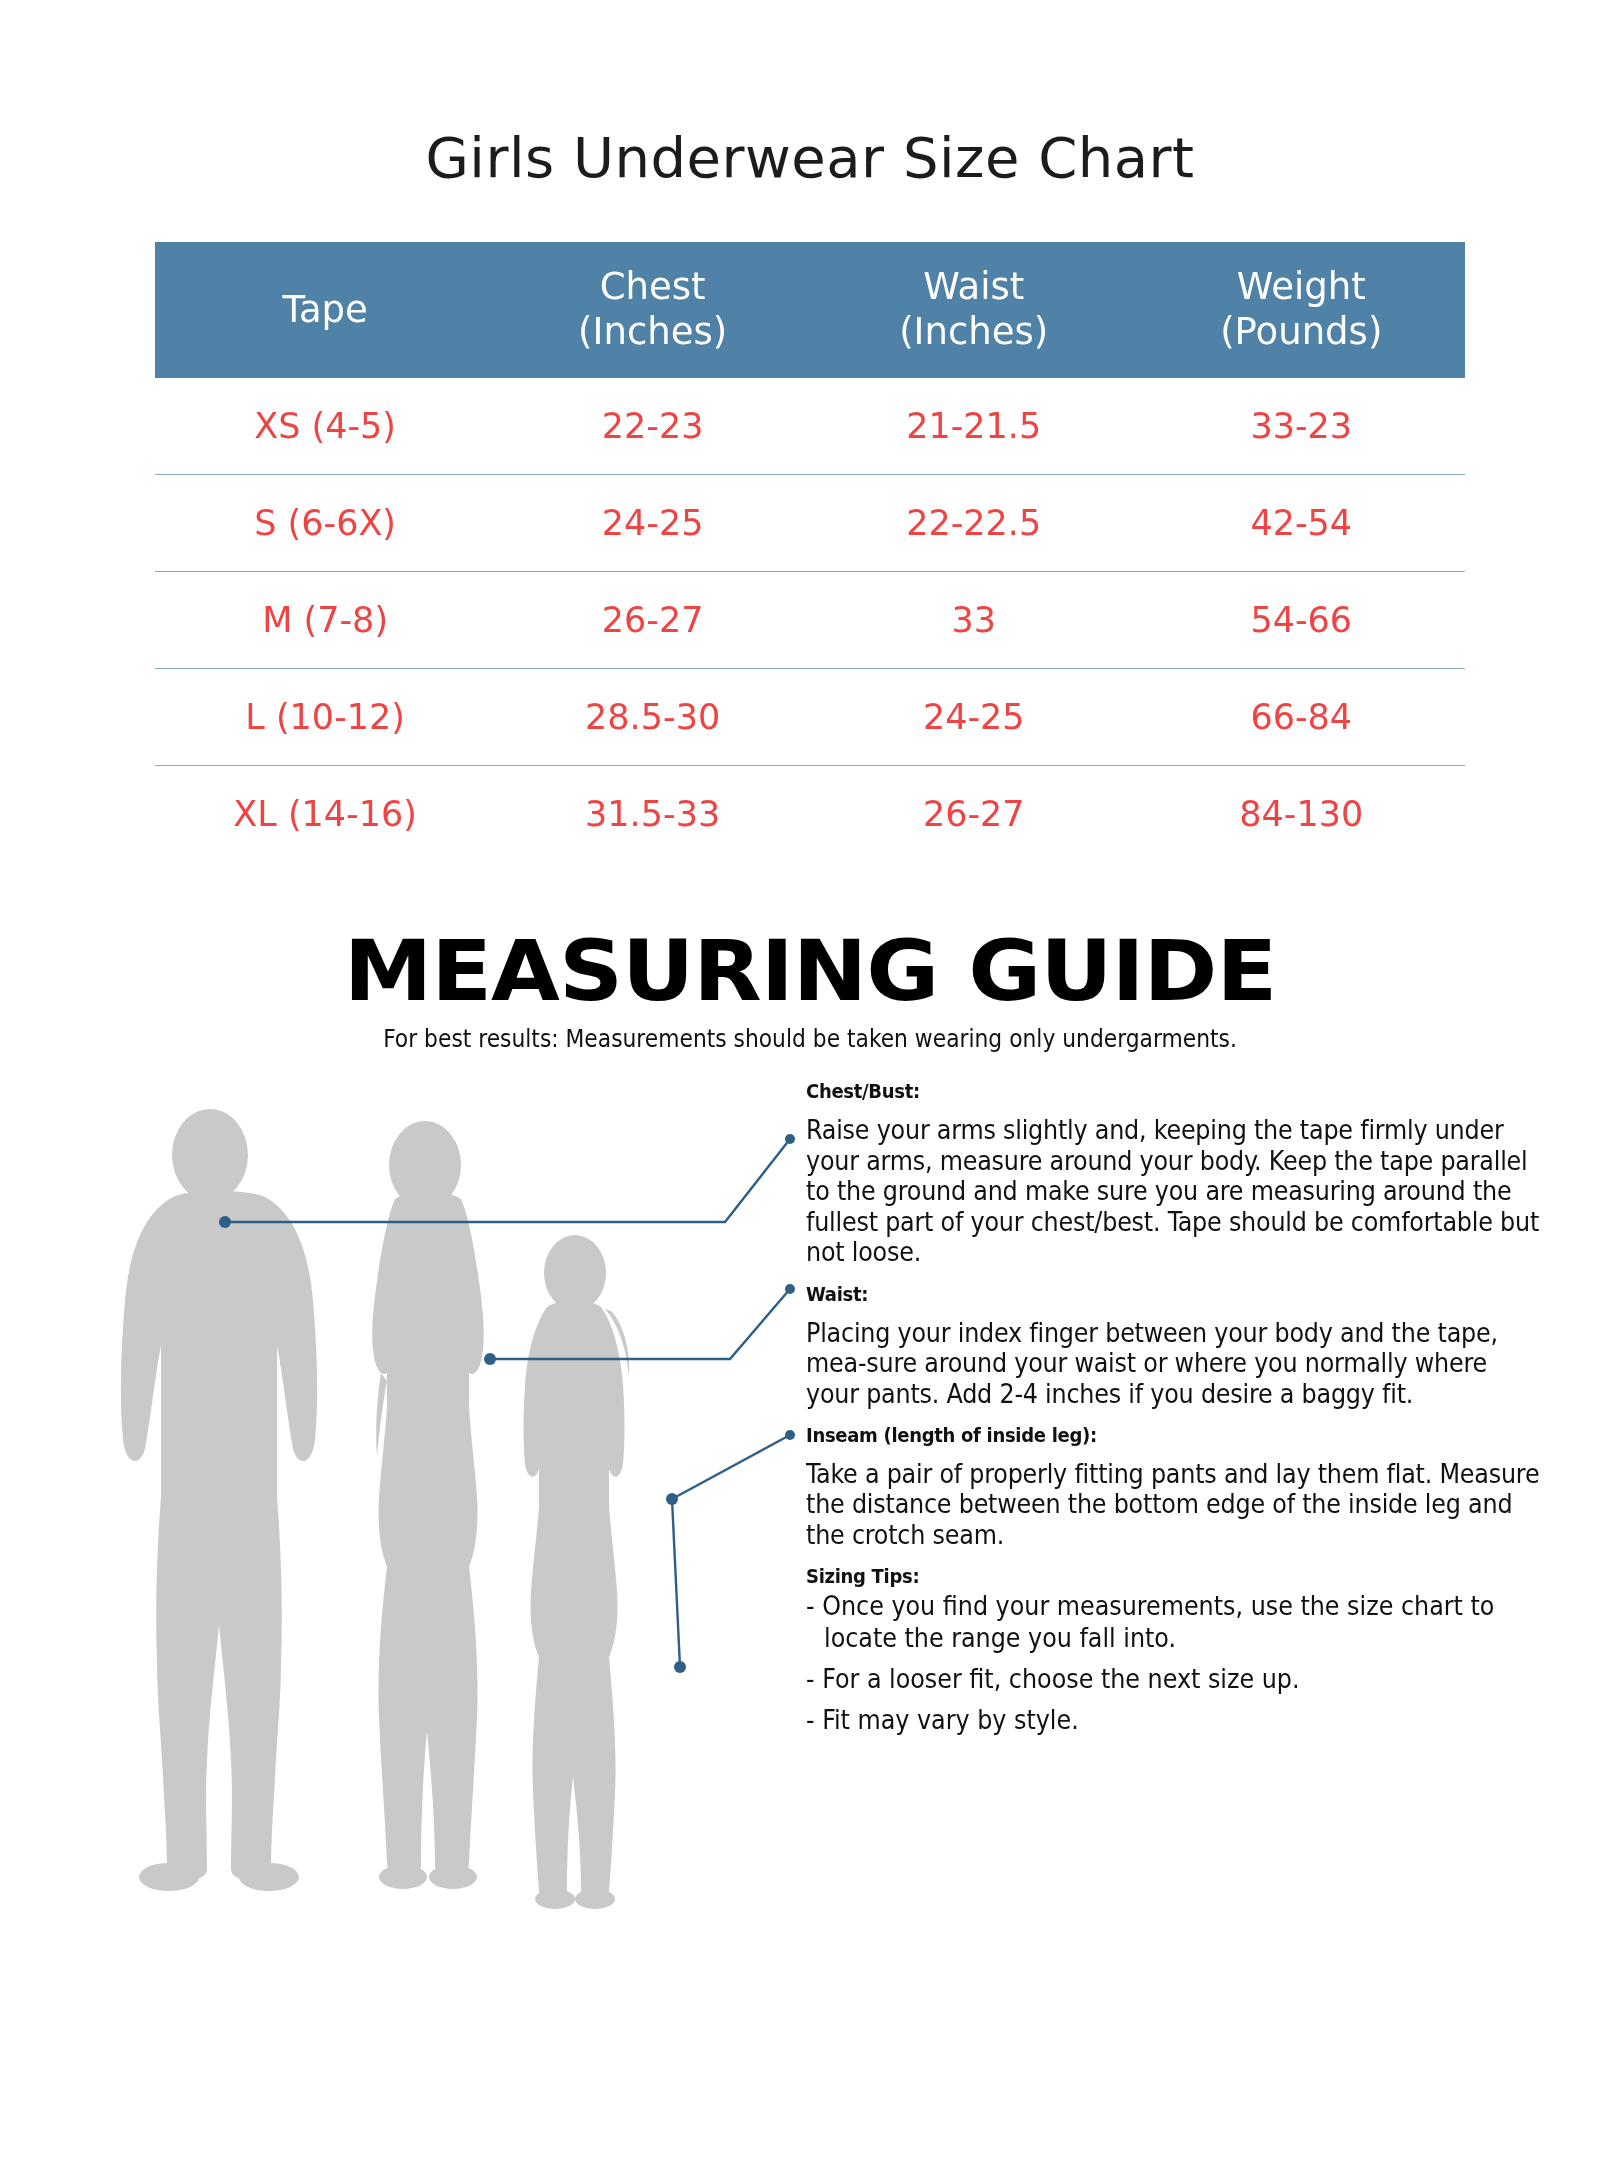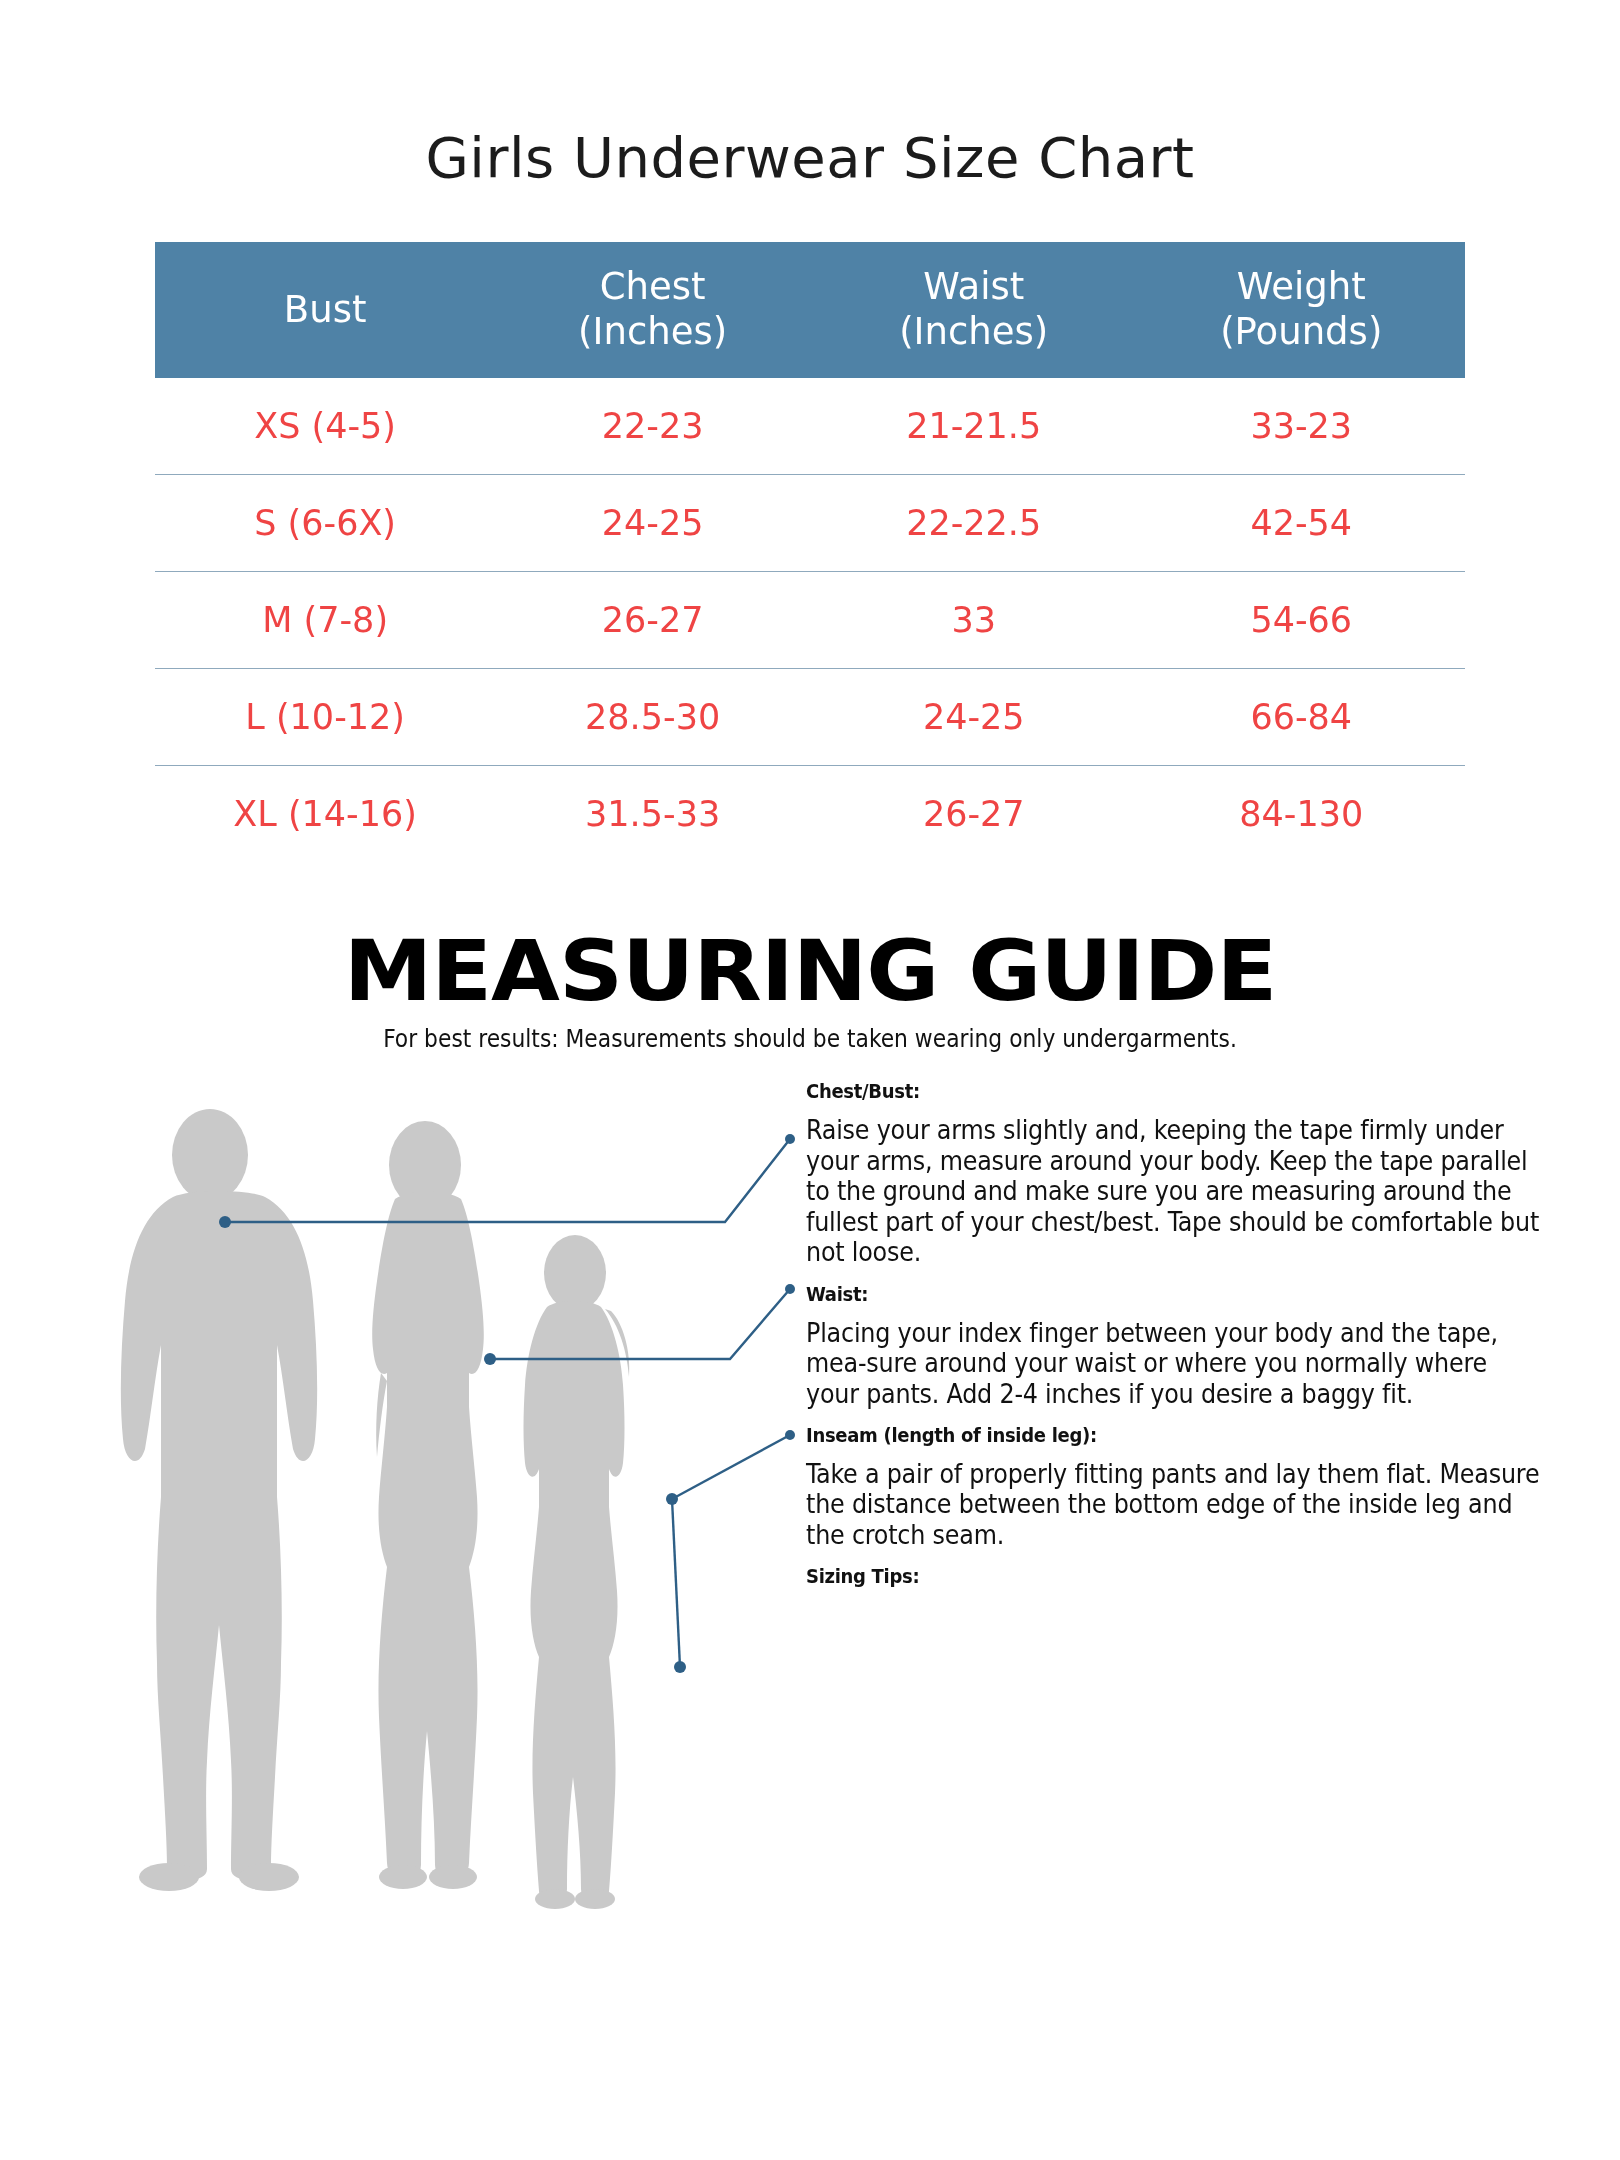--- a/index.html
+++ b/index.html
@@ -163,21 +163,21 @@
 
 <div class="page">
 
   <h1 class="chart-title">Girls Underwear Size Chart</h1>
 
   <div class="table-wrap">
     <table class="size-table">
       <thead>
         <tr>
           <th style="width:26%">
-            <span class="hdr-line">Bust</span>
+            <span class="hdr-line">Tape</span>
           </th>
           <th style="width:24%">
             <span class="hdr-line">Chest</span>
             <span class="hdr-line">(Inches)</span>
           </th>
           <th style="width:25%">
             <span class="hdr-line">Waist</span>
             <span class="hdr-line">(Inches)</span>
           </th>
           <th style="width:25%">
@@ -307,19 +307,24 @@
           <p class="g-body">Placing your index finger between your body and the tape, mea-sure around your waist or where you normally where your pants. Add 2-4 inches if you desire a baggy fit.</p>
         </div>
 
         <div class="g-block">
           <p class="g-head">Inseam (length of inside leg):</p>
           <p class="g-body">Take a pair of properly fitting pants and lay them flat. Measure the distance between the bottom edge of the inside leg and the crotch seam.</p>
         </div>
 
         <div class="g-block">
           <p class="g-head">Sizing Tips:</p>
+          <ul class="tips-list">
+            <li>- Once you find your measurements, use the size chart to   locate the range you fall into.</li>
+            <li>- For a looser fit, choose the next size up.</li>
+            <li>- Fit may vary by style.</li>
+          </ul>
         </div>
 
       </div>
     </div>
   </div>
 
 </div>
 
 </body></html>

